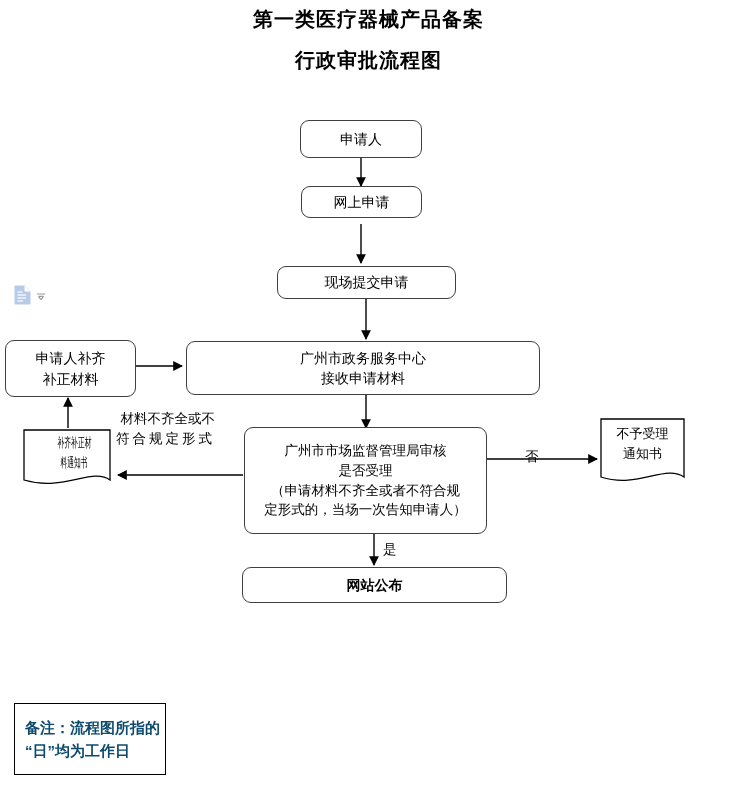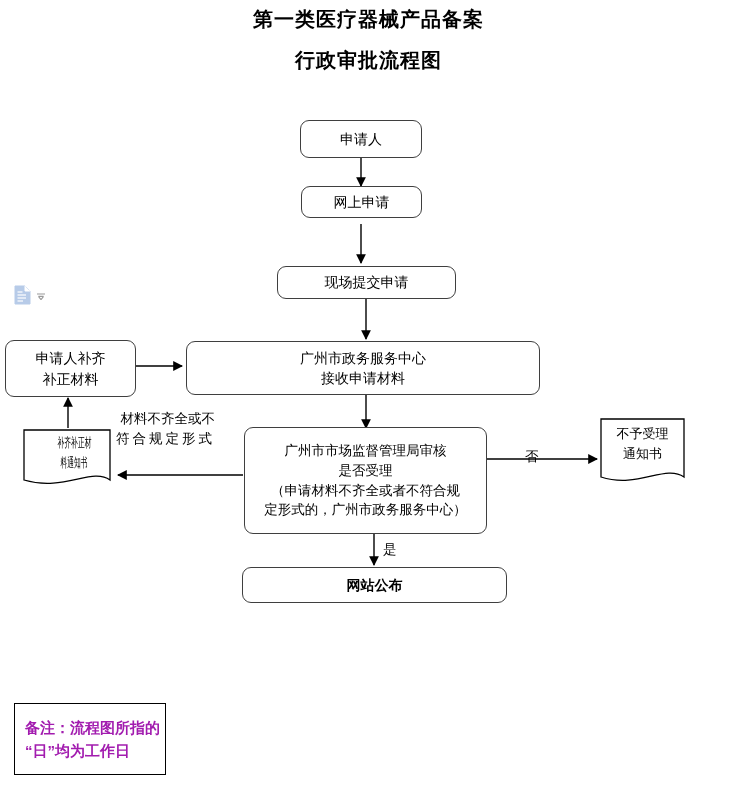--- a/index.html
+++ b/index.html
@@ -74,21 +74,21 @@
   .edge-label .sp { letter-spacing: 3px; }
 
   .note-box {
     position: absolute;
     box-sizing: border-box;
     border: 1px solid #000;
     background: #fff;
     font-size: 15px;
     font-weight: bold;
     line-height: 1.55;
-    color: #a21caf;
+    color: #0c4a6e;
     padding: 12px 10px 0 10px;
     text-align: left;
   }
   .note-box .ln { display: block; white-space: nowrap; }
 
   #paste-widget {
     position: absolute;
     left: 14px;
     top: 286px;
     width: 42px;
@@ -149,21 +149,21 @@
 
 <div class="node rounded" style="left:186px; top:341px; width:354px; height:54px;">
   <span class="ln">广州市政务服务中心</span>
   <span class="ln">接收申请材料</span>
 </div>
 
 <div class="node rounded" style="left:244px; top:427px; width:243px; height:107px; font-size:13.5px;">
   <span class="ln">广州市市场监督管理局审核</span>
   <span class="ln">是否受理</span>
   <span class="ln">（申请材料不齐全或者不符合规</span>
-  <span class="ln">定形式的，广州市政务服务中心）</span>
+  <span class="ln">定形式的，当场一次告知申请人）</span>
 </div>
 
 <div class="node rounded" style="left:242px; top:567px; width:265px; height:36px;font-weight:bold;">
   <span class="ln">网站公布</span>
 </div>
 
 <div class="node rounded" style="left:5px; top:340px; width:131px; height:57px;">
   <span class="ln">申请人补齐</span>
   <span class="ln">补正材料</span>
 </div>

